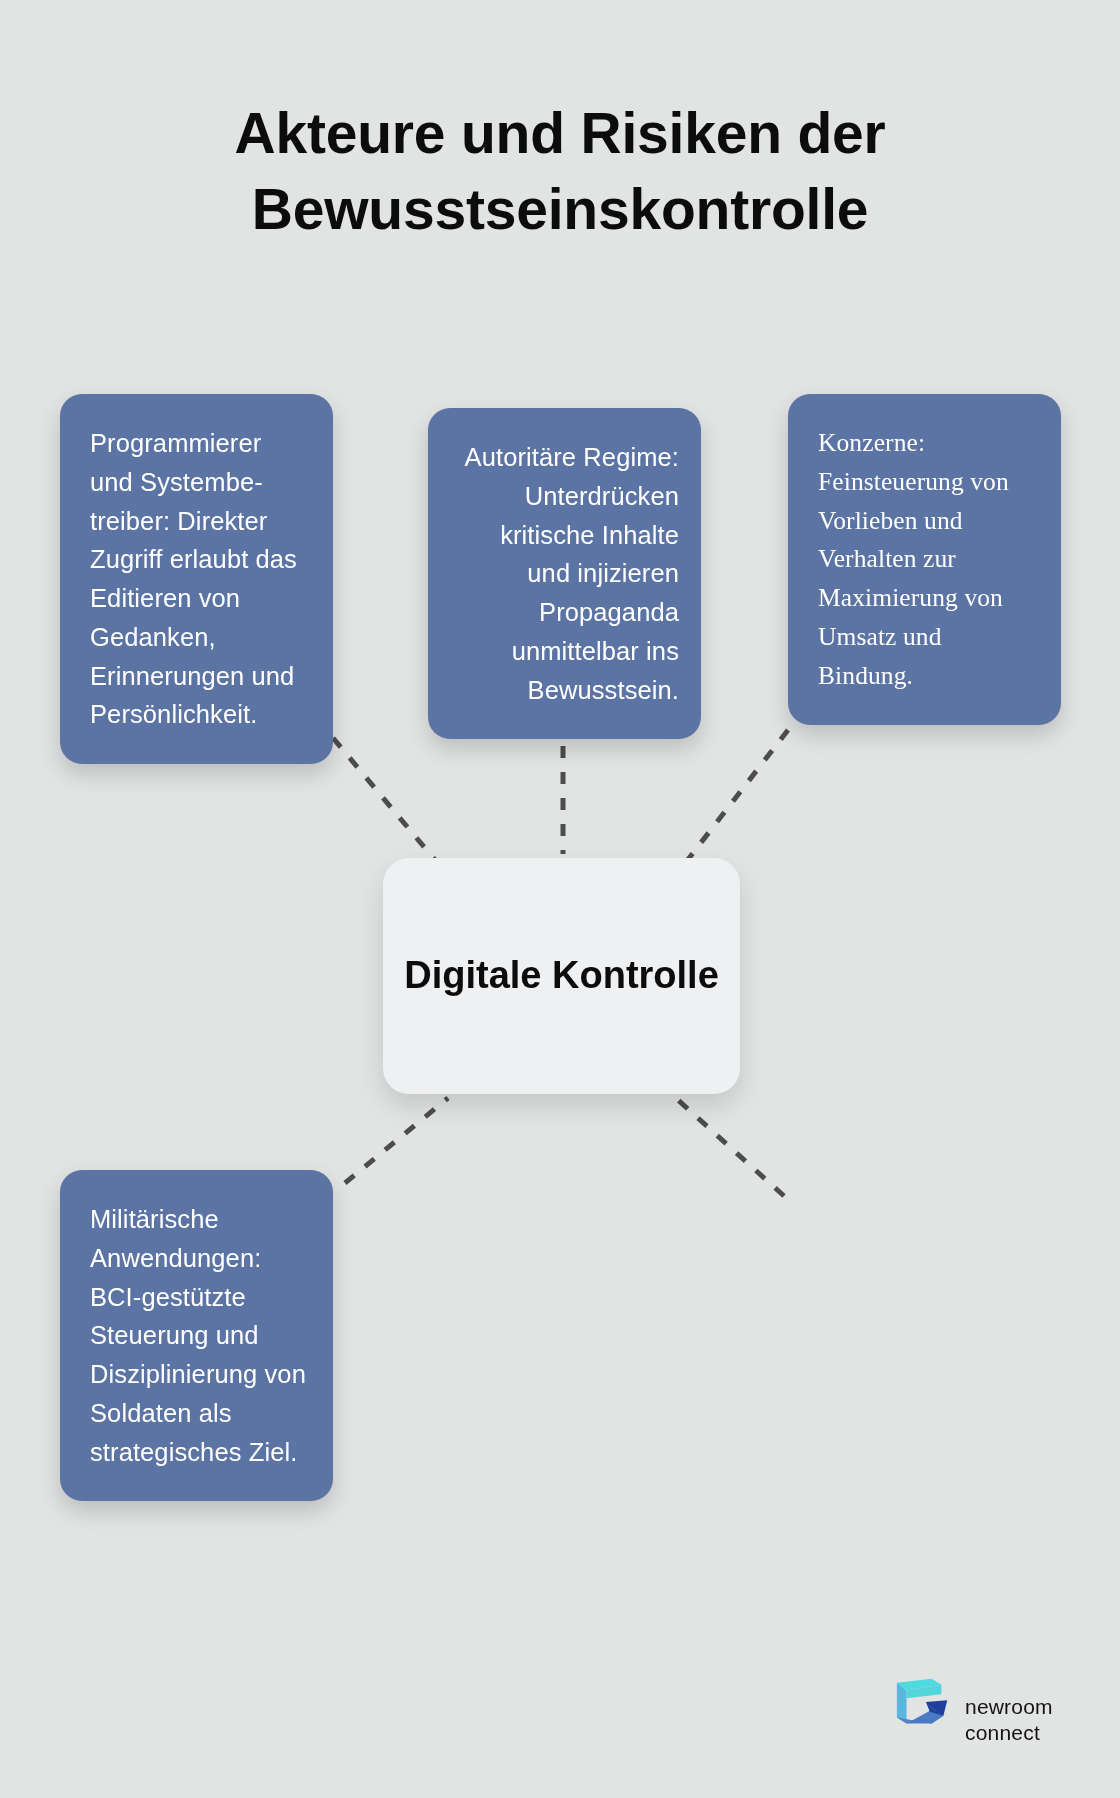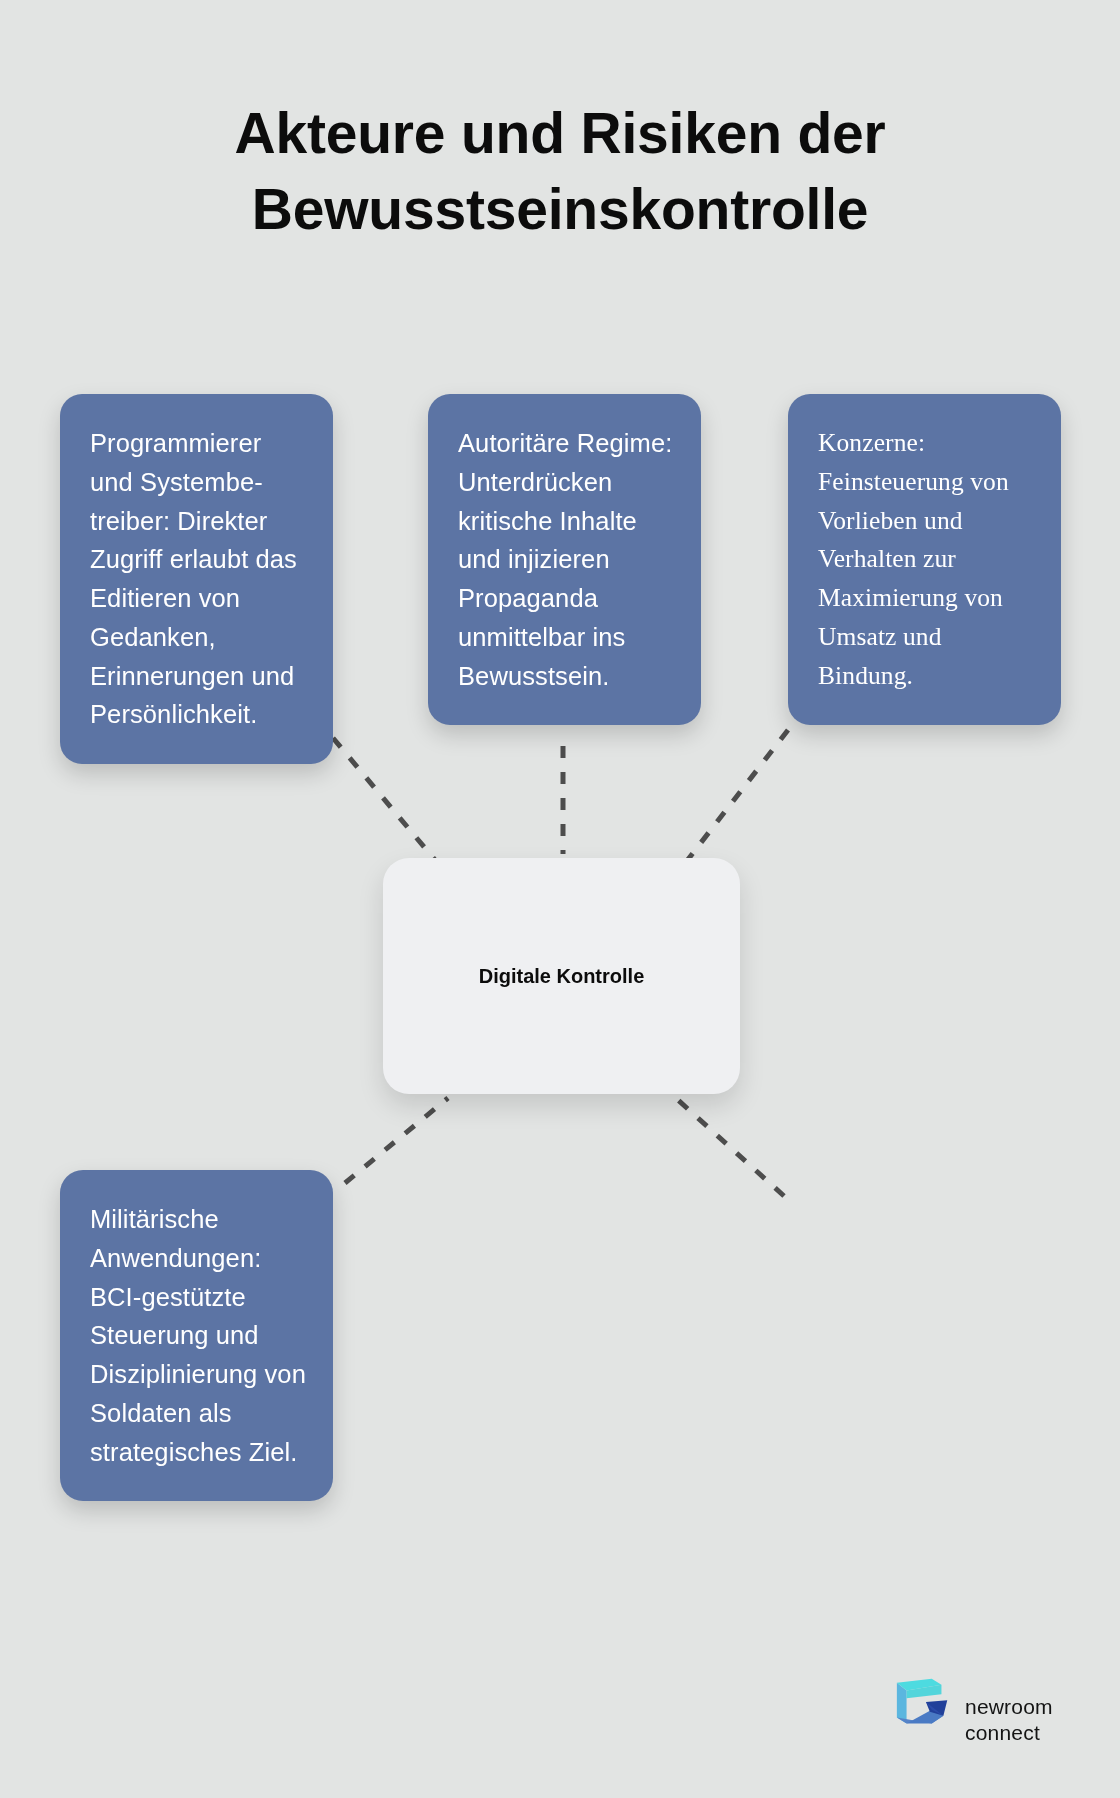--- a/index.html
+++ b/index.html
@@ -54,43 +54,43 @@
     line-height: 1.52;
     padding: 30px 22px 30px 30px;
     box-shadow: 0 10px 22px rgba(0,0,0,0.17);
     letter-spacing: 0.1px;
   }
 
   .node-text { display: block; }
 
   
   #node-programmer { left: 60px;  top: 394px;  width: 273px; }
-  #node-regime     { left: 428px; top: 394px;  width: 273px; }
+  #node-regime     { left: 428px; top: 408px;  width: 273px; text-align: right; }
   #node-corporate  { left: 788px; top: 394px;  width: 273px; font-family: Liberation Serif, serif; }
-  #node-military   { left: 60px;  top: 1170px; width: 273px; border-radius: 23px; }
+  #node-military   { left: 60px;  top: 1170px; width: 273px; }
   #node-regulation { left: 788px; top: 1170px; width: 273px; }
 
   
   .center-node {
     position: absolute;
     left: 383px;
     top: 858px;
     width: 357px;
     height: 236px;
     background: #eff0f2;
     border-radius: 26px;
     box-shadow: 0 12px 26px rgba(0,0,0,0.13);
     display: flex;
     align-items: center;
     justify-content: center;
     text-align: center;
   }
 
   .center-label {
-    font-size: 20px;
+    font-size: 38px;
     line-height: 1.42;
     font-weight: bold;
     color: #0c0c0c;
   }
 
   
   .logo {
     position: absolute;
     left: 893px;
     top: 1664px;

